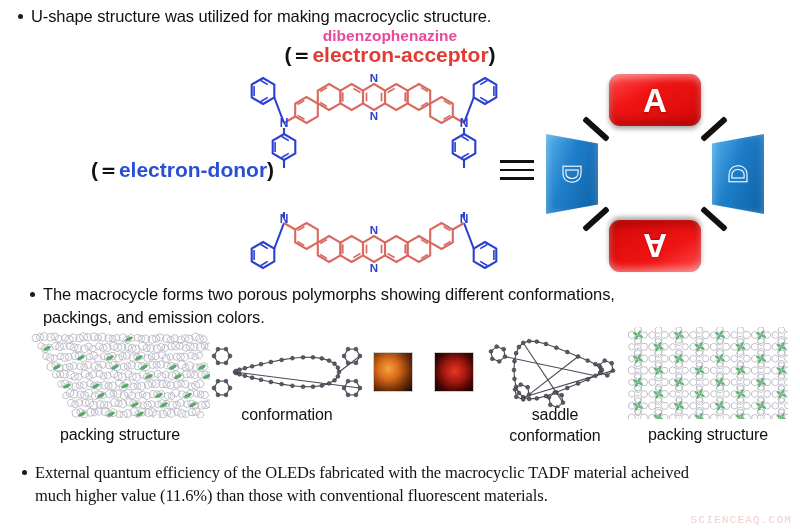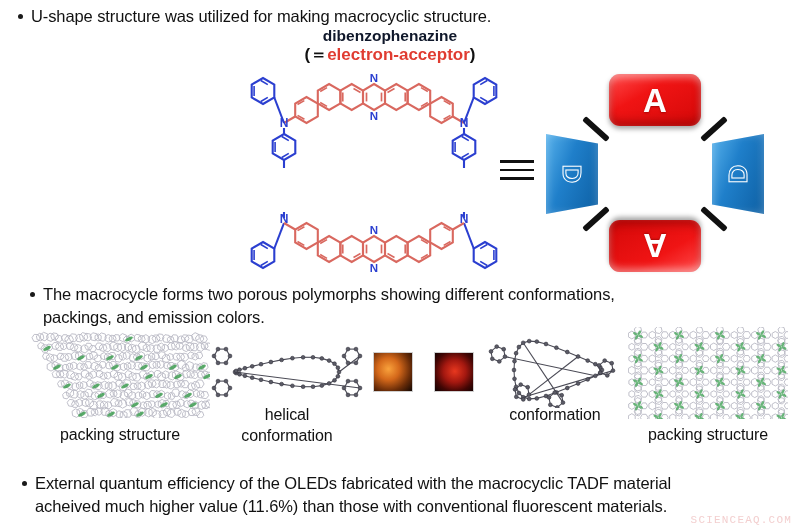--- a/index.html
+++ b/index.html
@@ -16,26 +16,26 @@
     width:5px;height:5px;border-radius:50%;background:#1a1a1a;
     margin-top:9px;margin-right:8px;flex:0 0 auto;
   }
   .bullet-text{
     font-size:16.5px;line-height:23px;color:#111;
     letter-spacing:-0.1px;
   }
 
   #bullet1{left:18px;top:5px;}
   #bullet2{left:30px;top:283px;width:640px;justify-content:flex-end;}
-  #bullet3{left:22px;top:472px;width:700px;}
+  #bullet3{left:22px;top:461px;width:700px;font-family:Liberation Serif, serif;}
 
   
   .cap{position:absolute;text-align:center;font-weight:bold;line-height:19px;}
-  .cap .name{font-size:15.5px;color:#0f172a;display:block;}
-  .cap .sub{font-size:17px;color:#111;display:block;}
+  .cap .name{font-size:15.5px;color:#ec4899;display:block;}
+  .cap .sub{font-size:21px;color:#111;display:block;}
   .acceptor-word{color:#e03c31;}
   .donor-word{color:#2a4fd6;}
   .ital{font-style:italic;}
 
   #cap-acceptor{left:280px;top:26px;width:220px;}
   #cap-donor{left:75px;top:160px;width:215px;}
 
   
   #chem{position:absolute;left:236px;top:62px;}
 
@@ -102,20 +102,21 @@
     <span class="dot"></span>
     <span class="bullet-text">U-shape structure was utilized for making macrocyclic structure.</span>
   </div>
 
   <div class="cap" id="cap-acceptor">
     <span class="name">dibenzophenazine</span>
     <span class="sub"><span>(＝</span><span class="acceptor-word">electron-acceptor</span><span>)</span></span>
   </div>
 
   <div class="cap" id="cap-donor">
+    <span class="sub"><span>(＝</span><span class="donor-word">electron-donor</span><span>)</span></span>
   </div>
 
   <svg id="chem" width="276" height="222" viewBox="0 0 276 222">
     <defs>
       <g id="hexV">
         <polygon points="0,-13 11.3,-6.5 11.3,6.5 0,13 -11.3,6.5 -11.3,-6.5" fill="none" stroke-width="2.1"></polygon>
       </g>
     </defs>
 
     <g stroke="#d9685f" fill="none" stroke-width="2.1">
@@ -706,21 +707,20 @@
         <circle cx="18.0" cy="43.1" r="1.9" fill="#5b5b66" stroke="#33333c" stroke-width="0.6"></circle>
         <circle cx="152.0" cy="50.0" r="1.9" fill="#5b5b66" stroke="#33333c" stroke-width="0.6"></circle>
         <circle cx="148.0" cy="56.9" r="1.9" fill="#5b5b66" stroke="#33333c" stroke-width="0.6"></circle>
         <circle cx="140.0" cy="56.9" r="1.9" fill="#5b5b66" stroke="#33333c" stroke-width="0.6"></circle>
         <circle cx="136.0" cy="50.0" r="1.9" fill="#5b5b66" stroke="#33333c" stroke-width="0.6"></circle>
         <circle cx="140.0" cy="43.1" r="1.9" fill="#5b5b66" stroke="#33333c" stroke-width="0.6"></circle>
         <circle cx="148.0" cy="43.1" r="1.9" fill="#5b5b66" stroke="#33333c" stroke-width="0.6"></circle>
       </g>
   </svg>
   <div class="panel-label" style="left:212px;top:404px;width:150px;">
-    <div>helical</div>
     <div>conformation</div>
   </div>
 
   <div class="photo" style="left:373px;top:352px;width:38px;height:38px;
               background:radial-gradient(circle at 38% 42%, #f9a23c 0%, #d4681a 34%, #6b2d08 68%, #120703 100%);"></div>
   <div class="photo" style="left:434px;top:352px;width:38px;height:38px;
               background:radial-gradient(circle at 52% 48%, #e8381f 0%, #a41810 40%, #440604 72%, #0d0202 100%);"></div>
 
   <svg class="panel" style="left:478px;top:332px;" width="150" height="76" viewBox="0 0 150 76">
     <g id="saddle" stroke="#4a4a55" fill="none" stroke-width="1.1">
@@ -828,20 +828,21 @@
         <circle cx="83.7" cy="63.2" r="1.9" fill="#5b5b66" stroke="#33333c" stroke-width="0.6"></circle>
         <circle cx="51.0" cy="62.6" r="1.9" fill="#5b5b66" stroke="#33333c" stroke-width="0.6"></circle>
         <circle cx="45.3" cy="67.4" r="1.9" fill="#5b5b66" stroke="#33333c" stroke-width="0.6"></circle>
         <circle cx="38.3" cy="64.8" r="1.9" fill="#5b5b66" stroke="#33333c" stroke-width="0.6"></circle>
         <circle cx="37.0" cy="57.4" r="1.9" fill="#5b5b66" stroke="#33333c" stroke-width="0.6"></circle>
         <circle cx="42.7" cy="52.6" r="1.9" fill="#5b5b66" stroke="#33333c" stroke-width="0.6"></circle>
         <circle cx="49.7" cy="55.2" r="1.9" fill="#5b5b66" stroke="#33333c" stroke-width="0.6"></circle>
       </g>
   </svg>
   <div class="panel-label" style="left:490px;top:404px;width:130px;">
+    <div>saddle</div>
     <div>conformation</div>
   </div>
 
   <svg class="panel" style="left:628px;top:327px;" width="160" height="92" viewBox="0 0 160 92">
     <g stroke="#b9b9c4" fill="none" stroke-width="0.9">
       <g id="lat-r">
           <polygon points="19.6,8.0 17.9,10.9 14.5,10.9 12.8,8.0 14.5,5.1 17.9,5.1"></polygon>
           <polygon points="12.8,15.8 9.0,16.8 6.2,14.0 7.2,10.2 11.0,9.2 13.8,12.0"></polygon>
           <polygon points="3.8,11.9 0.4,9.9 0.4,6.1 3.8,4.1 7.2,6.1 7.2,9.9"></polygon>
           <polygon points="7.3,5.7 6.3,2.0 9.0,-0.7 12.7,0.3 13.7,4.0 11.0,6.7"></polygon>

